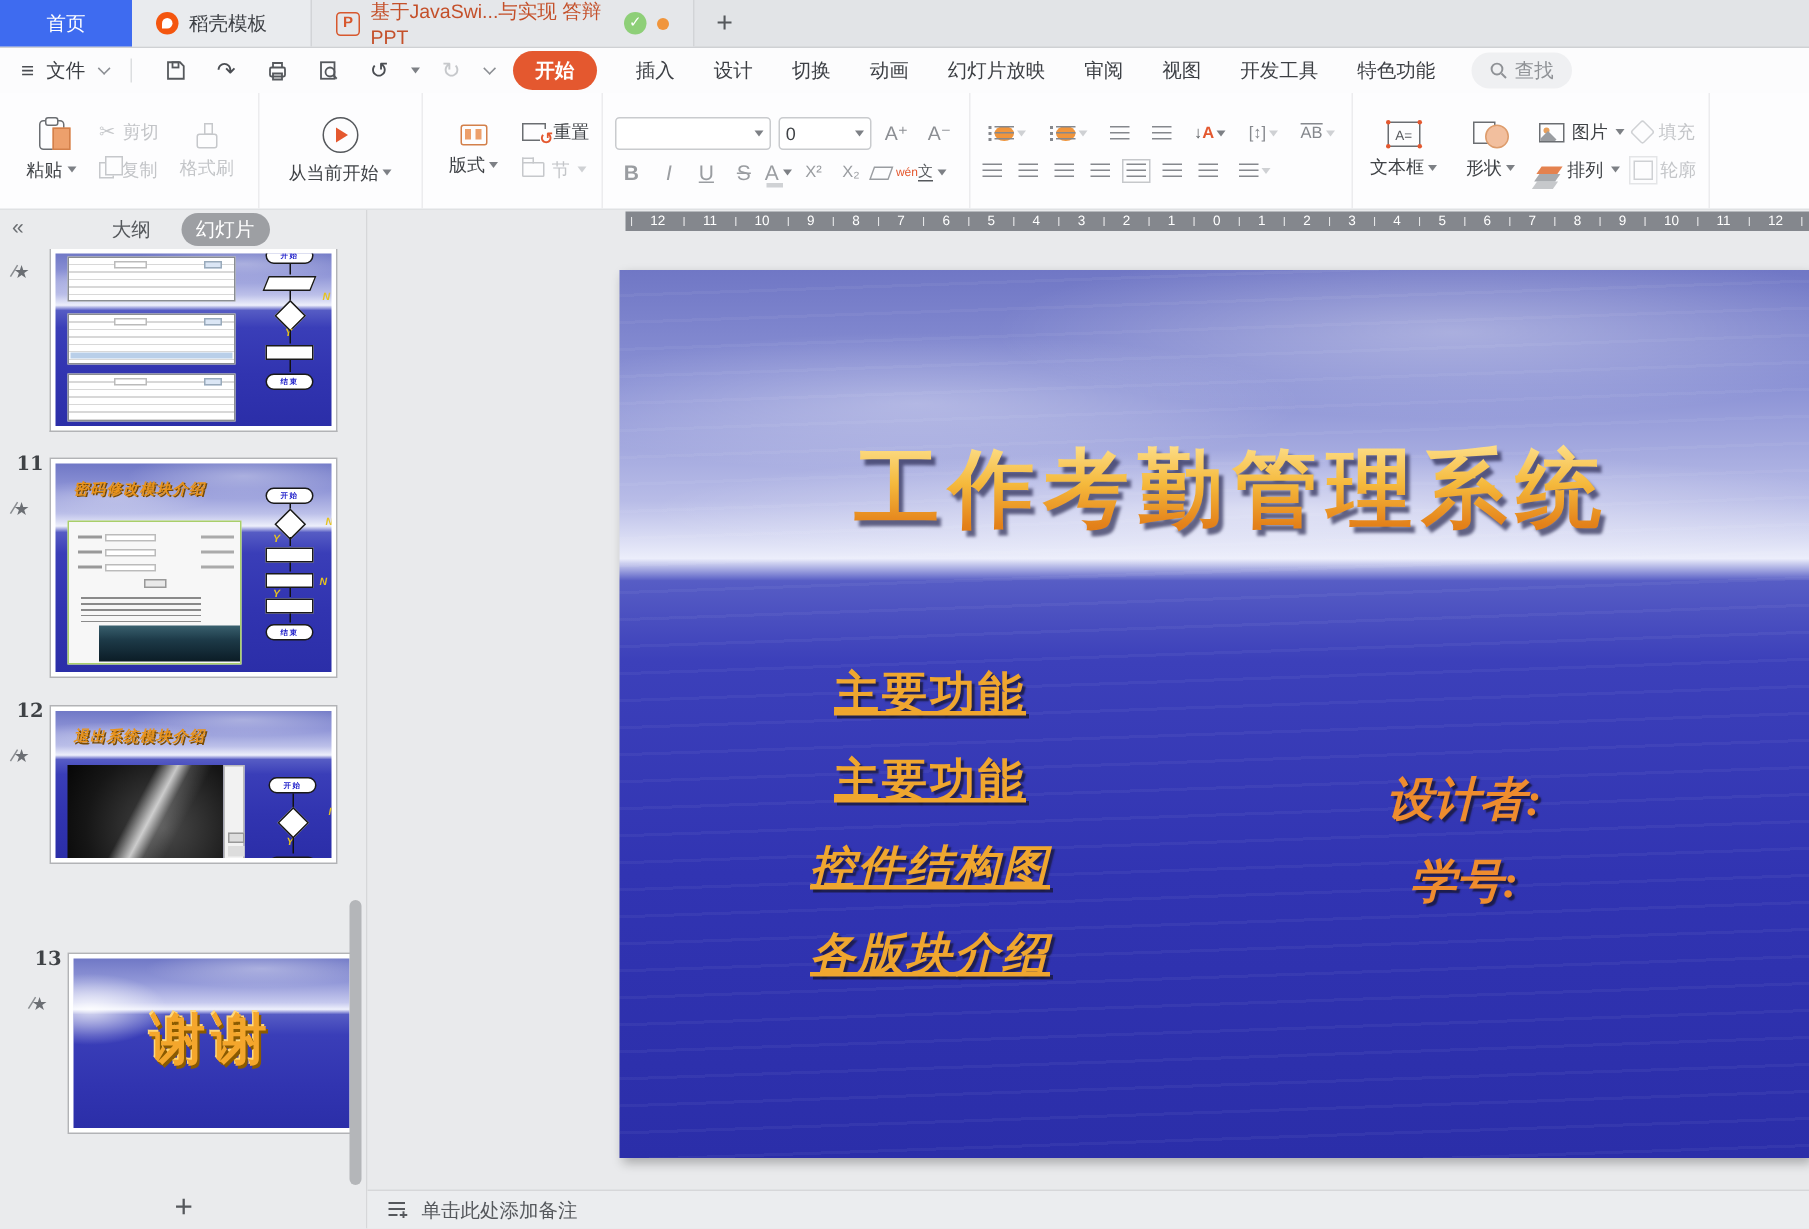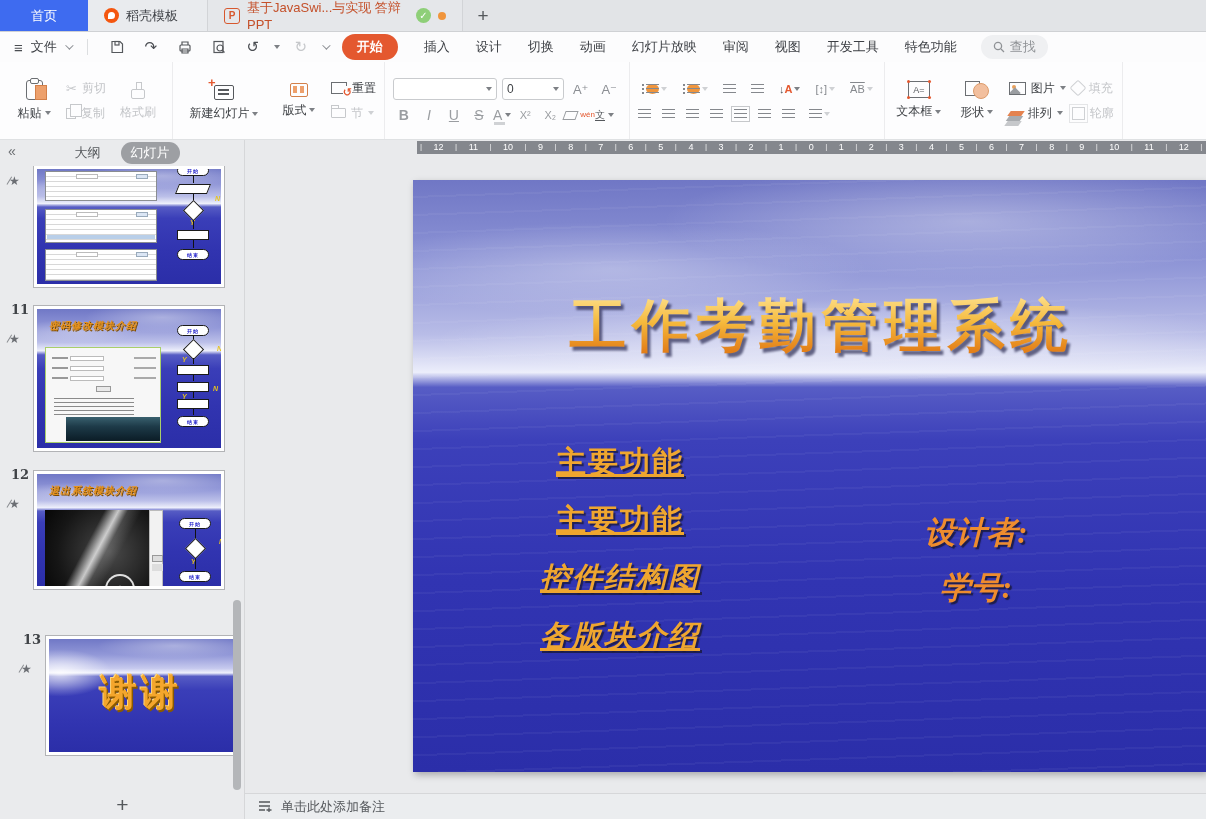--- a/index.html
+++ b/index.html
@@ -299,29 +299,31 @@
           </div>
       </div>
       <div class="bigbtn dis">
         <span class="i-brush"></span>
         <span class="lbl">
             <span>格式刷</span>
           </span>
       </div>
     </div>
 
-
     <div class="grp">
-      <div class="bigbtn" style="min-width:86px">
-        <span class="i-newslide"></span>
+      <div class="bigbtn" style="min-width:92px">
+        <span class="i-play"></span>
         <span class="lbl">
-            <span>新建幻灯片</span>
-            <span class="tri"></span>
-          </span>
-      </div>
+            <span>从当前开始</span>
+            <span class="tri"></span>
+          </span>
+      </div>
+    </div>
+
+    <div class="grp">
       <div class="bigbtn">
         <span class="i-layout"></span>
         <span class="lbl">
             <span>版式</span>
             <span class="tri"></span>
           </span>
       </div>
       <div class="smallcol">
         <div class="smallbtn">
             <span class="i-reset"></span>
@@ -547,21 +549,21 @@
                 <span>结束</span>
               </div>
           </div>
         </div>
       </div>
     </div>
 
     <div class="thumb-item" style="top:325px; height:152px;">
       <span class="tnum">12</span>
       <span class="tstar" style="top:32px">★</span>
-      <div class="tbox" style="top:5px; height:120px;">
+      <div class="tbox" style="top:5px; height:106px;">
         <div class="tcanvas">
           <div class="ttitle">退出系统模块介绍</div>
           <div class="mimg-dark" style="left:8px; top:36px; width:104px; height:100px;"></div>
           <div class="mpanel" style="left:112px; top:36px; width:14px; height:100px;"></div>
           <div class="flow" style="left:136px; top:40px; width:54px; height:96px;">
             <div class="fs fs-pill" style="left:6px; top:4px;">
                 <span>开始</span>
               </div>
             <div class="fline" style="left:22px; top:15px; width:1px; height:10px;"></div>
             <div class="fs fs-dia" style="left:15px; top:27px;"></div>

